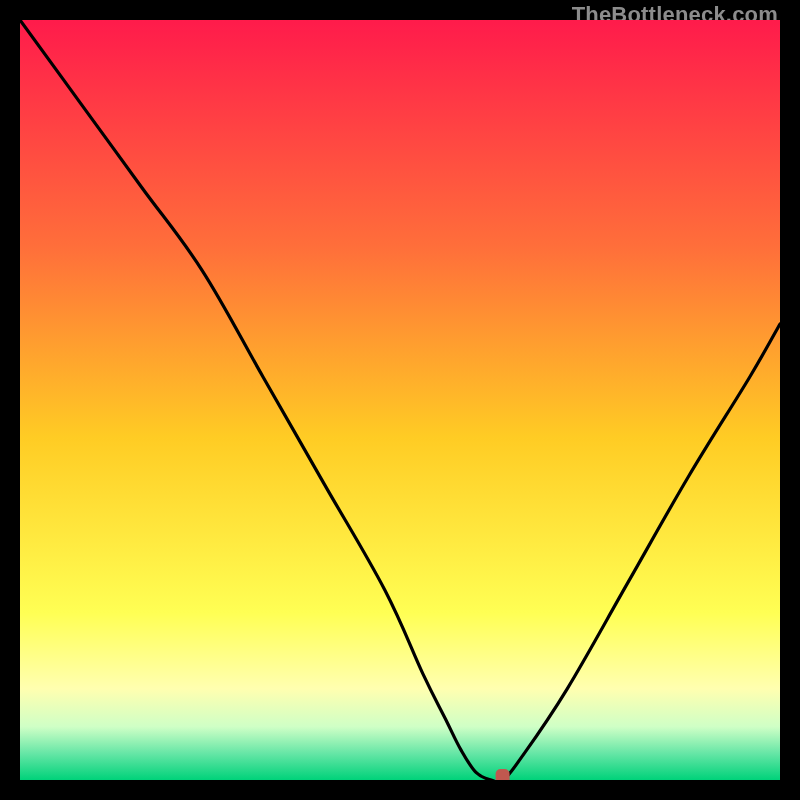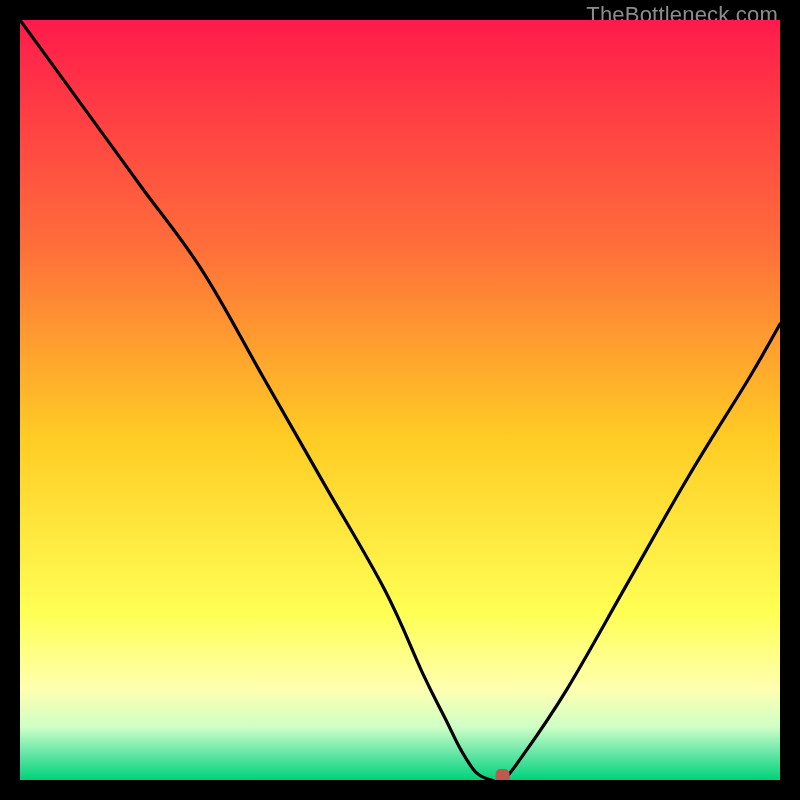--- a/index.html
+++ b/index.html
@@ -25,21 +25,21 @@
     top: 0;
     width: 760px;
     height: 760px;
   }
   .watermark {
     position: absolute;
     top: 2px;
     right: 22px;
     color: #8c8c8c;
     font-size: 22px;
-    font-weight: 400;
+    font-weight: 700;
     letter-spacing: 0.2px;
   }
   svg {
     display: block;
   }
 </style>
 </head>
 <body>
 
 <div class="watermark">TheBottleneck.com</div>

